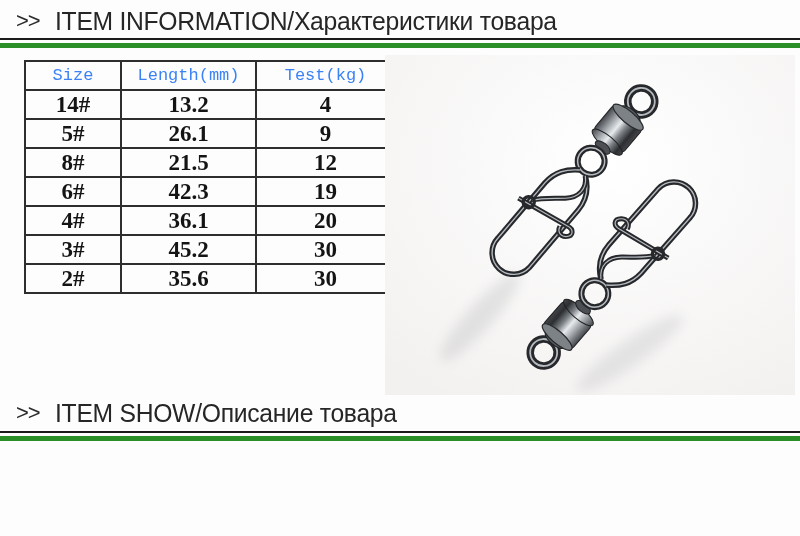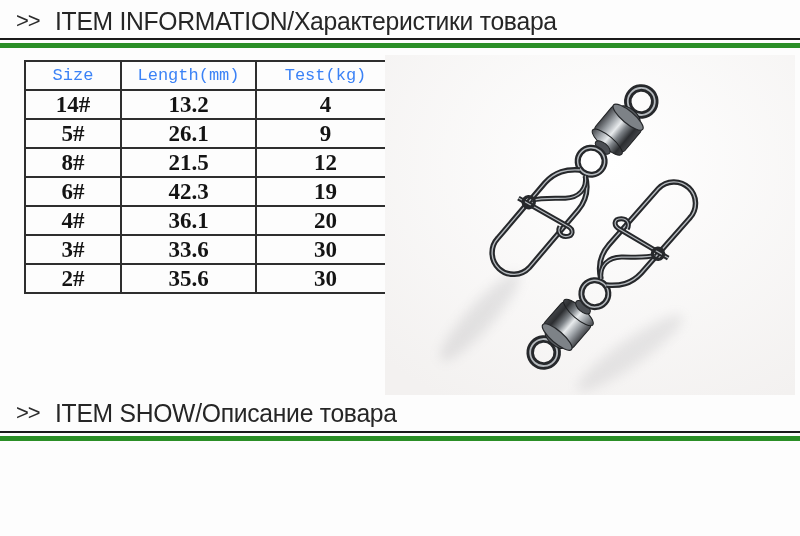--- a/index.html
+++ b/index.html
@@ -104,21 +104,21 @@
           <td>42.3</td>
           <td>19</td>
         </tr>
         <tr>
           <td>4#</td>
           <td>36.1</td>
           <td>20</td>
         </tr>
         <tr>
           <td>3#</td>
-          <td>33.6</td>
+          <td>45.2</td>
           <td>30</td>
         </tr>
         <tr>
           <td>2#</td>
           <td>35.6</td>
           <td>30</td>
         </tr>
       </tbody>
     </table>
   </div>

